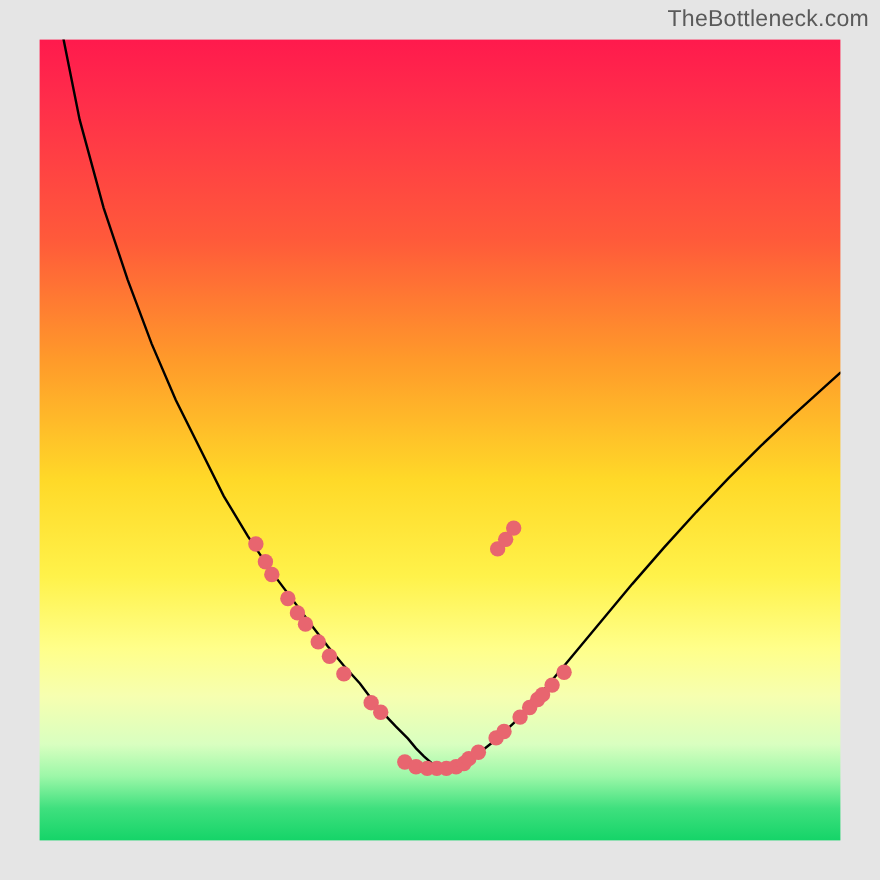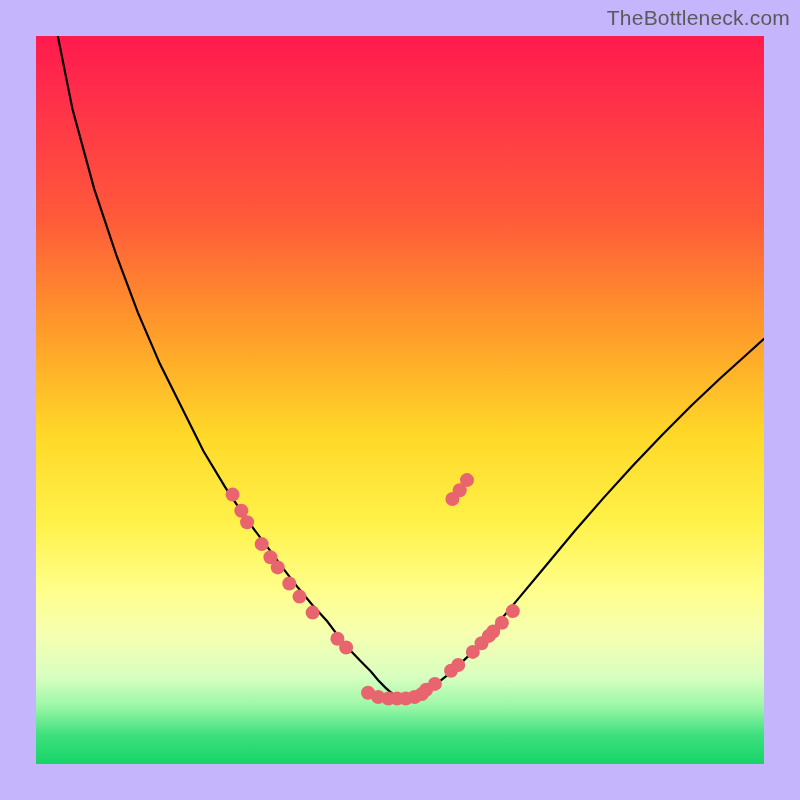--- a/index.html
+++ b/index.html
@@ -10,21 +10,21 @@
     background: #000;
     overflow: hidden;
     font-family: Arial, Helvetica, sans-serif;
   }
   .frame {
     position: absolute;
     left: 0;
     top: 0;
     width: 800px;
     height: 800px;
-    background: #c4b5fd;
+    background: #e5e5e5;
   }
   .plot {
     position: absolute;
     left: 36px;
     top: 36px;
     width: 728px;
     height: 728px;
     
     background: linear-gradient(
       to bottom,

